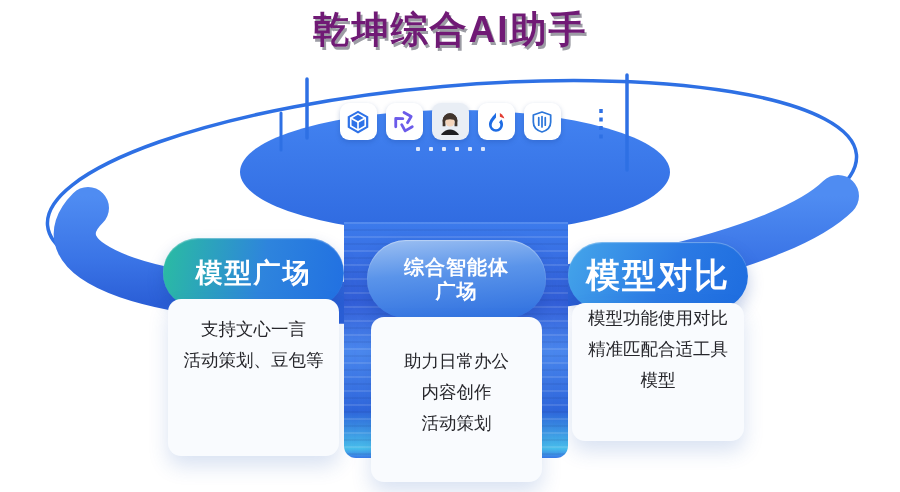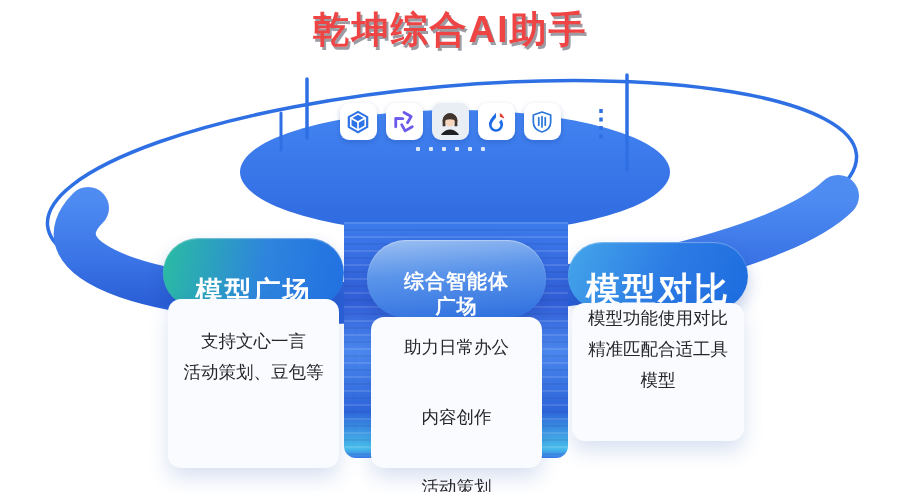--- a/index.html
+++ b/index.html
@@ -3,21 +3,21 @@
 <meta charset="utf-8">
 <style>
   html,body{margin:0;padding:0;background:#fff;}
   .stage{
     position:relative;width:900px;height:492px;overflow:hidden;background:#ffffff;
     font-family:"Liberation Sans",sans-serif;
   }
   
   .title{
     position:absolute;top:5px;left:0;width:100%;text-align:center;
-    font-size:37px;font-weight:800;letter-spacing:2px;color:#ef4444;
+    font-size:37px;font-weight:800;letter-spacing:2px;color:#701a75;
     text-shadow:2px 2.5px 0 rgba(95,95,108,.62);
     white-space:nowrap;z-index:4;
   }
   
   .illu{position:absolute;left:0;top:0;z-index:0;}
   .pedestal{
     position:absolute;left:344px;top:222px;width:224px;height:236px;z-index:1;
     border-radius:0 0 12px 12px;
     background:
       repeating-linear-gradient(180deg, rgba(255,255,255,.12) 0 2px, rgba(255,255,255,0) 2px 7px, rgba(10,30,90,.08) 7px 9px, rgba(255,255,255,0) 9px 14px),
@@ -34,39 +34,39 @@
     display:flex;align-items:center;justify-content:center;
   }
   .app-tile.avatar-bg{background:#e9eef5;}
   .dot-row{
     position:absolute;left:0;top:147px;width:100%;z-index:3;
     display:flex;justify-content:center;gap:9px;
   }
   .dot{width:4px;height:4px;border-radius:1px;background:rgba(255,255,255,.82);}
   
   .pill{
-    position:absolute;z-index:2;display:flex;align-items:flex-end;justify-content:center;
+    position:absolute;z-index:2;display:flex;align-items:center;justify-content:center;
     color:#fff;font-weight:800;text-align:center;
     box-shadow:0 8px 16px rgba(25,70,160,.28), inset 0 1px 1px rgba(255,255,255,.35);
   }
   .pill .pl{display:block;line-height:1.22;}
   .pill-1{left:163px;top:238px;width:181px;height:70px;border-radius:35px;font-size:27px;letter-spacing:2px;
     background:linear-gradient(100deg,#2abda1 0%,#2e84dd 55%,#2170e2 100%);}
   .pill-2{left:367px;top:240px;width:179px;height:78px;border-radius:39px;font-size:20px;letter-spacing:1px;
     background:linear-gradient(175deg,#9dc0f2 0%,#5a94ea 42%,#2e6fdf 100%);}
   .pill-3{left:568px;top:242px;width:180px;height:68px;border-radius:34px;font-size:34px;letter-spacing:2px;
     background:linear-gradient(115deg,#45a6ea 0%,#2b7ae4 55%,#1d6cdf 100%);}
   .cardbody{
     position:absolute;z-index:2;background:#f9fbfe;border-radius:13px;
     box-shadow:0 10px 20px rgba(45,95,185,.18);
     display:flex;flex-direction:column;justify-content:flex-start;align-items:center;
     color:#26262b;font-size:17.5px;line-height:31px;text-align:center;font-weight:500;
   }
-  .body-1{left:168px;top:299px;width:171px;height:142px;padding-top:27px;}
-  .body-2{left:371px;top:317px;width:171px;height:136px;padding-top:15px;gap:39px;}
+  .body-1{left:168px;top:299px;width:171px;height:142px;padding-top:15px;}
+  .body-2{left:371px;top:317px;width:171px;height:136px;padding-top:29px;}
   .body-3{left:572px;top:303px;width:172px;height:138px;padding-top:0;}
 </style>
 </head>
 <body>
 
 <div class="stage">
 
   <svg class="illu" width="900" height="492" viewBox="0 0 900 492">
     <defs>
       <linearGradient id="g-band" x1="0" y1="0" x2="0" y2="1">

